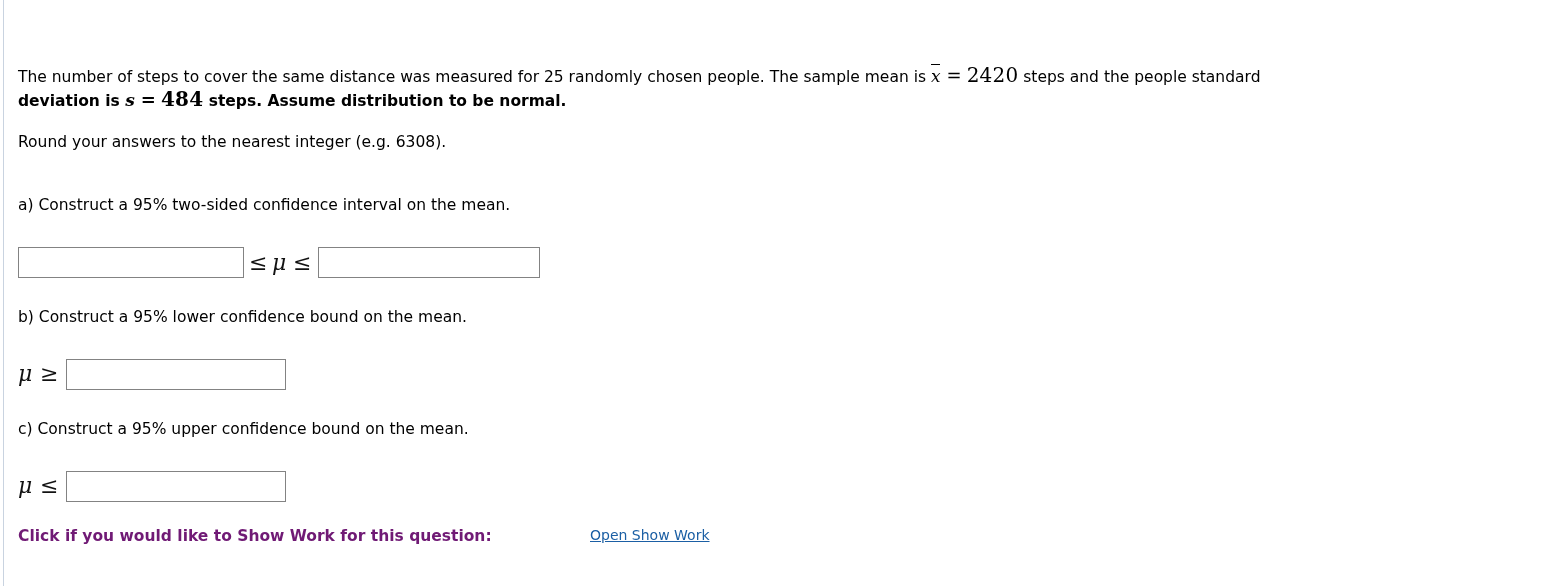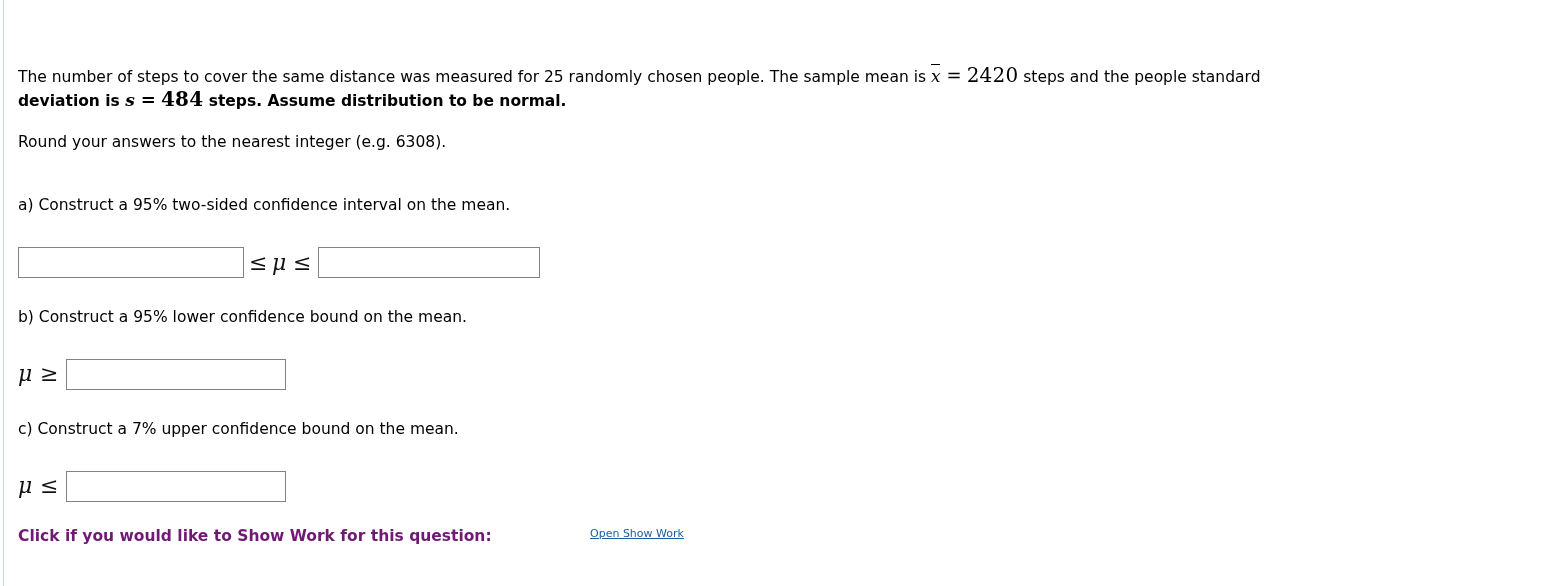--- a/index.html
+++ b/index.html
@@ -118,21 +118,21 @@
     top: 527px;
     font-size: 15.5px;
     font-weight: bold;
     color: #701a75;
     white-space: nowrap;
   }
   .showwork-link {
     position: absolute;
     left: 590px;
     top: 527px;
-    font-size: 11px;
+    font-size: 14px;
     color: #1b5fa4;
     text-decoration: underline;
     white-space: nowrap;
     cursor: pointer;
   }
 </style>
 </head>
 <body>
 
 <div id="left-rule"></div>
@@ -163,21 +163,21 @@
   <input class="ans-box" type="text" style="left: 318px; top: 247px; width: 222px; height: 31px;" value="">
 
   <div class="body-text" style="left:18px; top:306px;text-align:right;">b) Construct a 95% lower confidence bound on the mean.</div>
 
   <div class="mu-sym" style="left:18px; top:361px;">μ</div>
 
   <div class="rel-sym" style="left:40px; top:361px;">≥</div>
 
   <input class="ans-box" type="text" style="left: 66px; top: 359px; width: 220px; height: 31px;" value="">
 
-  <div class="body-text" style="left:18px; top:418px;">c) Construct a 7% upper confidence bound on the mean.</div>
+  <div class="body-text" style="left:18px; top:418px;">c) Construct a 95% upper confidence bound on the mean.</div>
 
   <div class="mu-sym" style="left:18px; top:473px;">μ</div>
 
   <div class="rel-sym" style="left:40px; top:473px;">≤</div>
 
   <input class="ans-box" type="text" style="left: 66px; top: 471px; width: 220px; height: 31px;" value="">
 
   <div class="showwork-label">Click if you would like to Show Work for this question:</div>
 
   <a class="showwork-link" href="#">Open Show Work</a>

